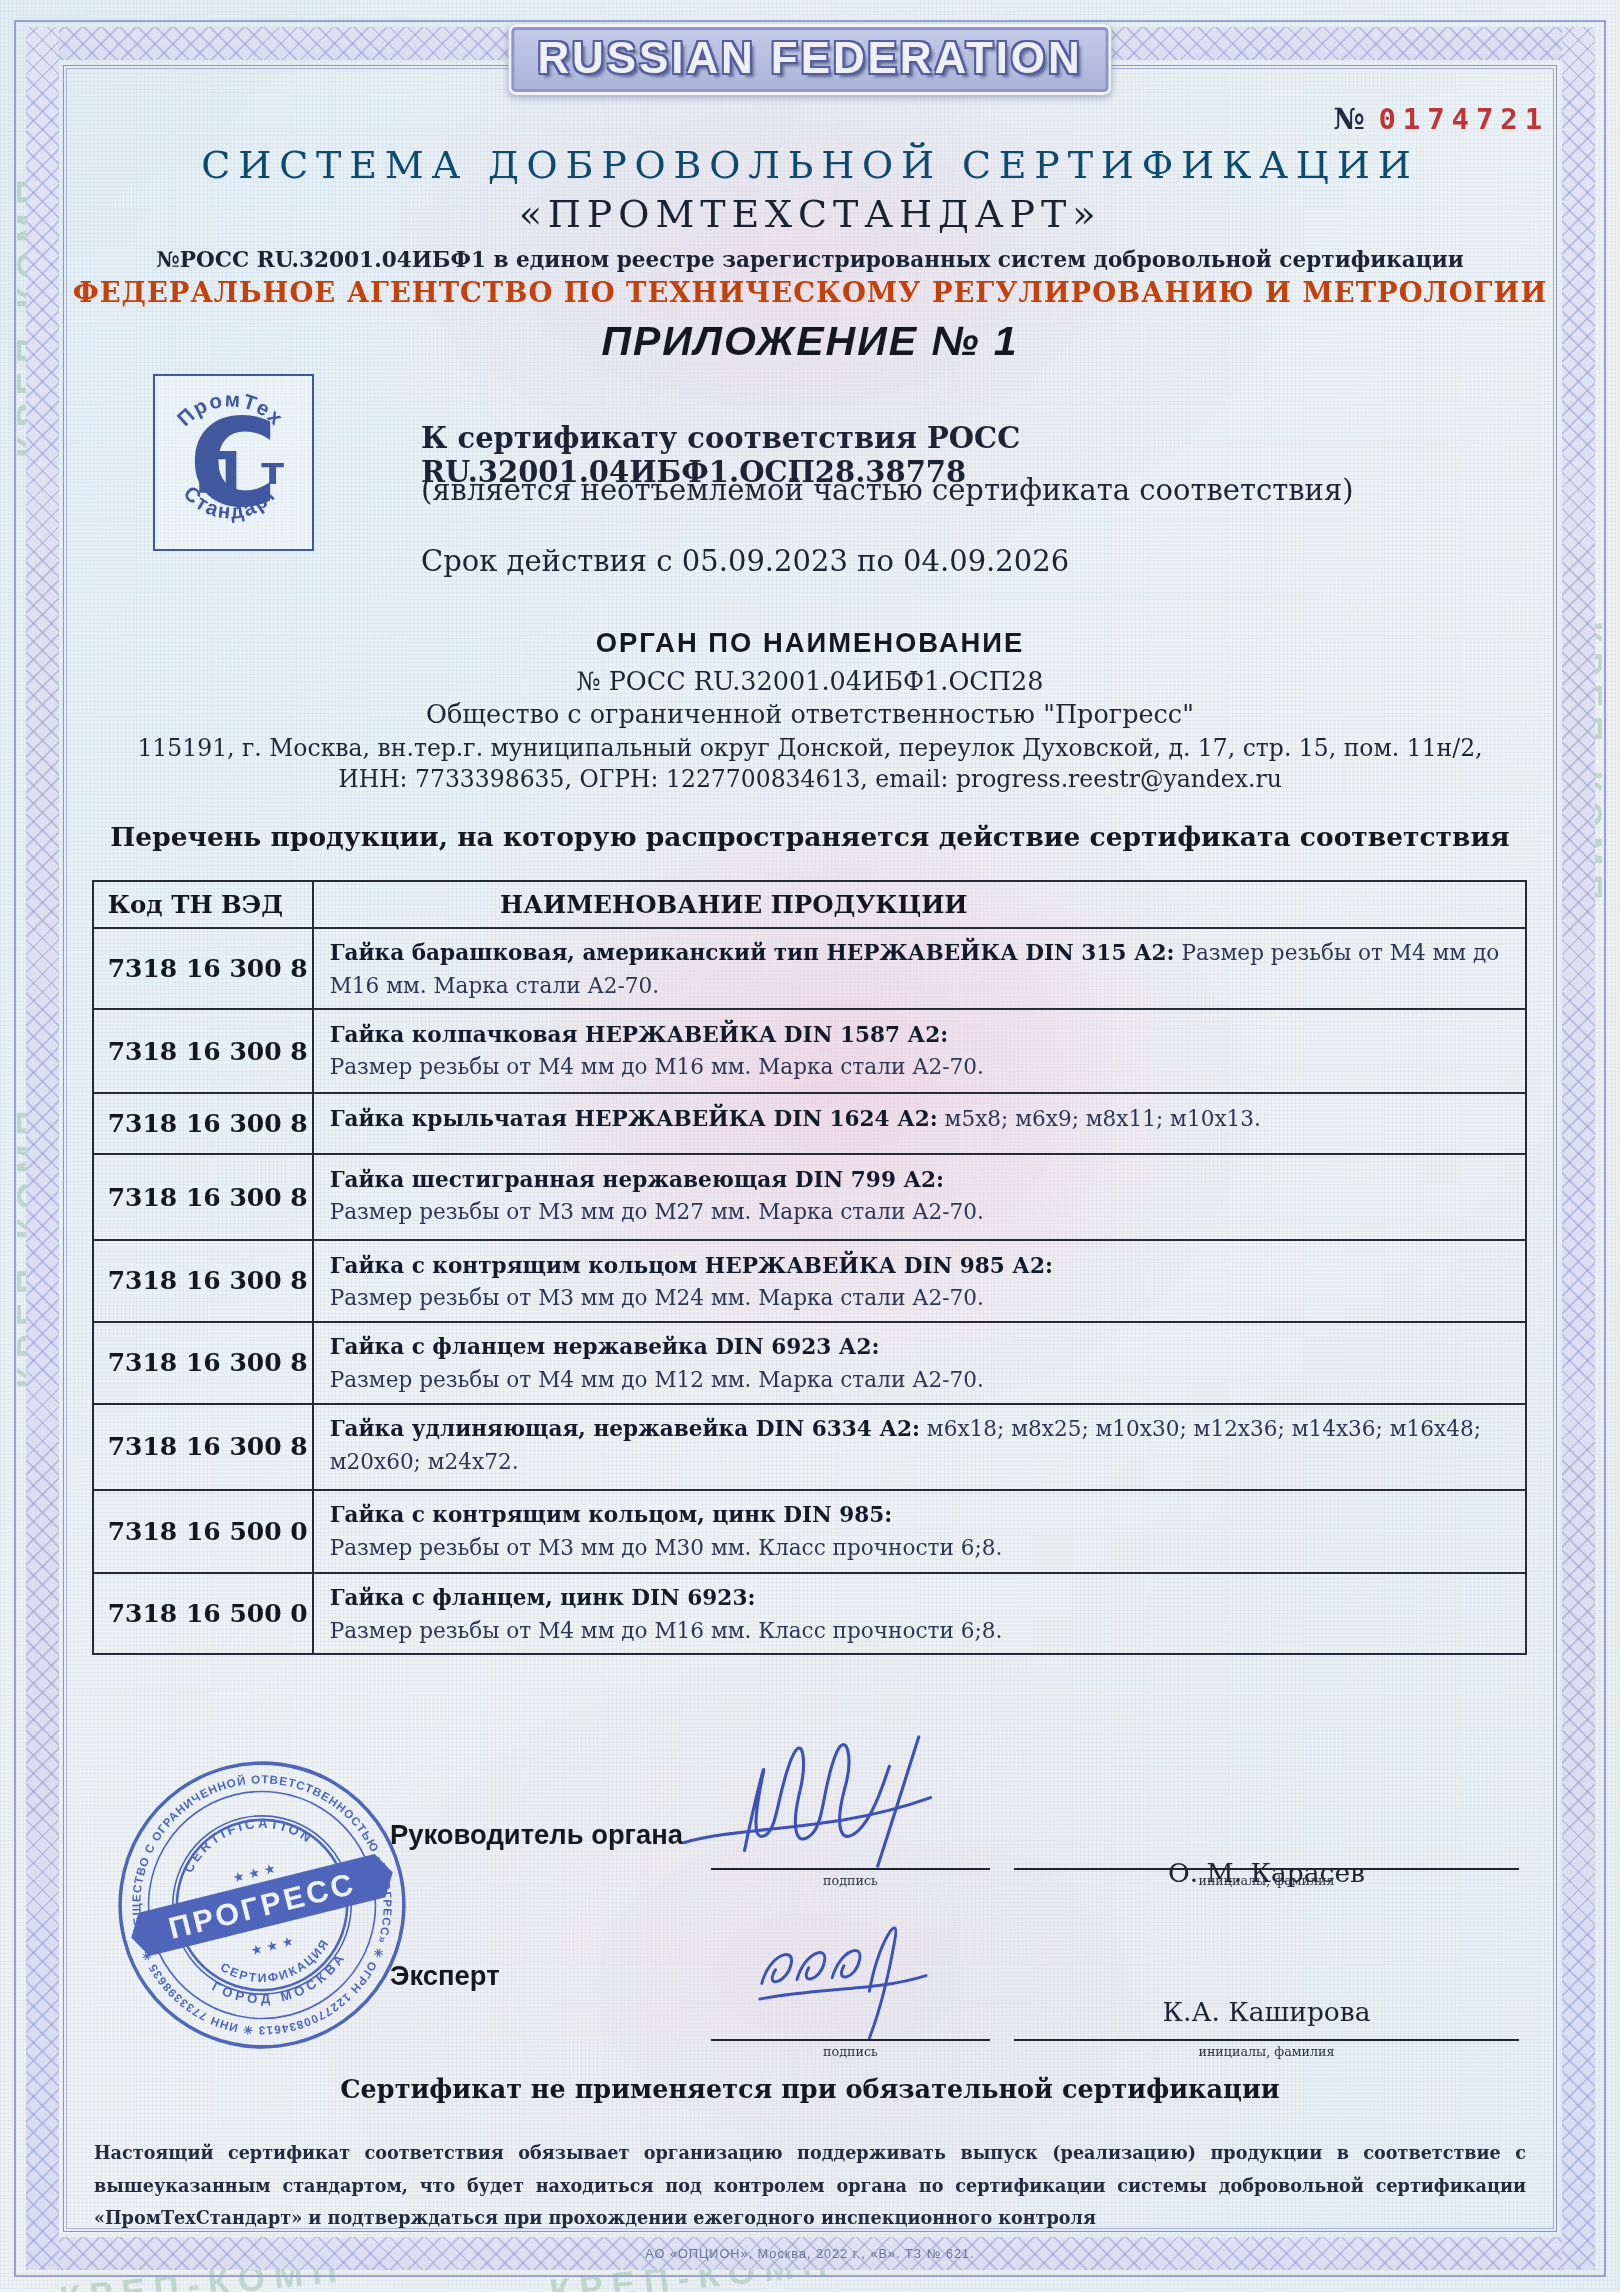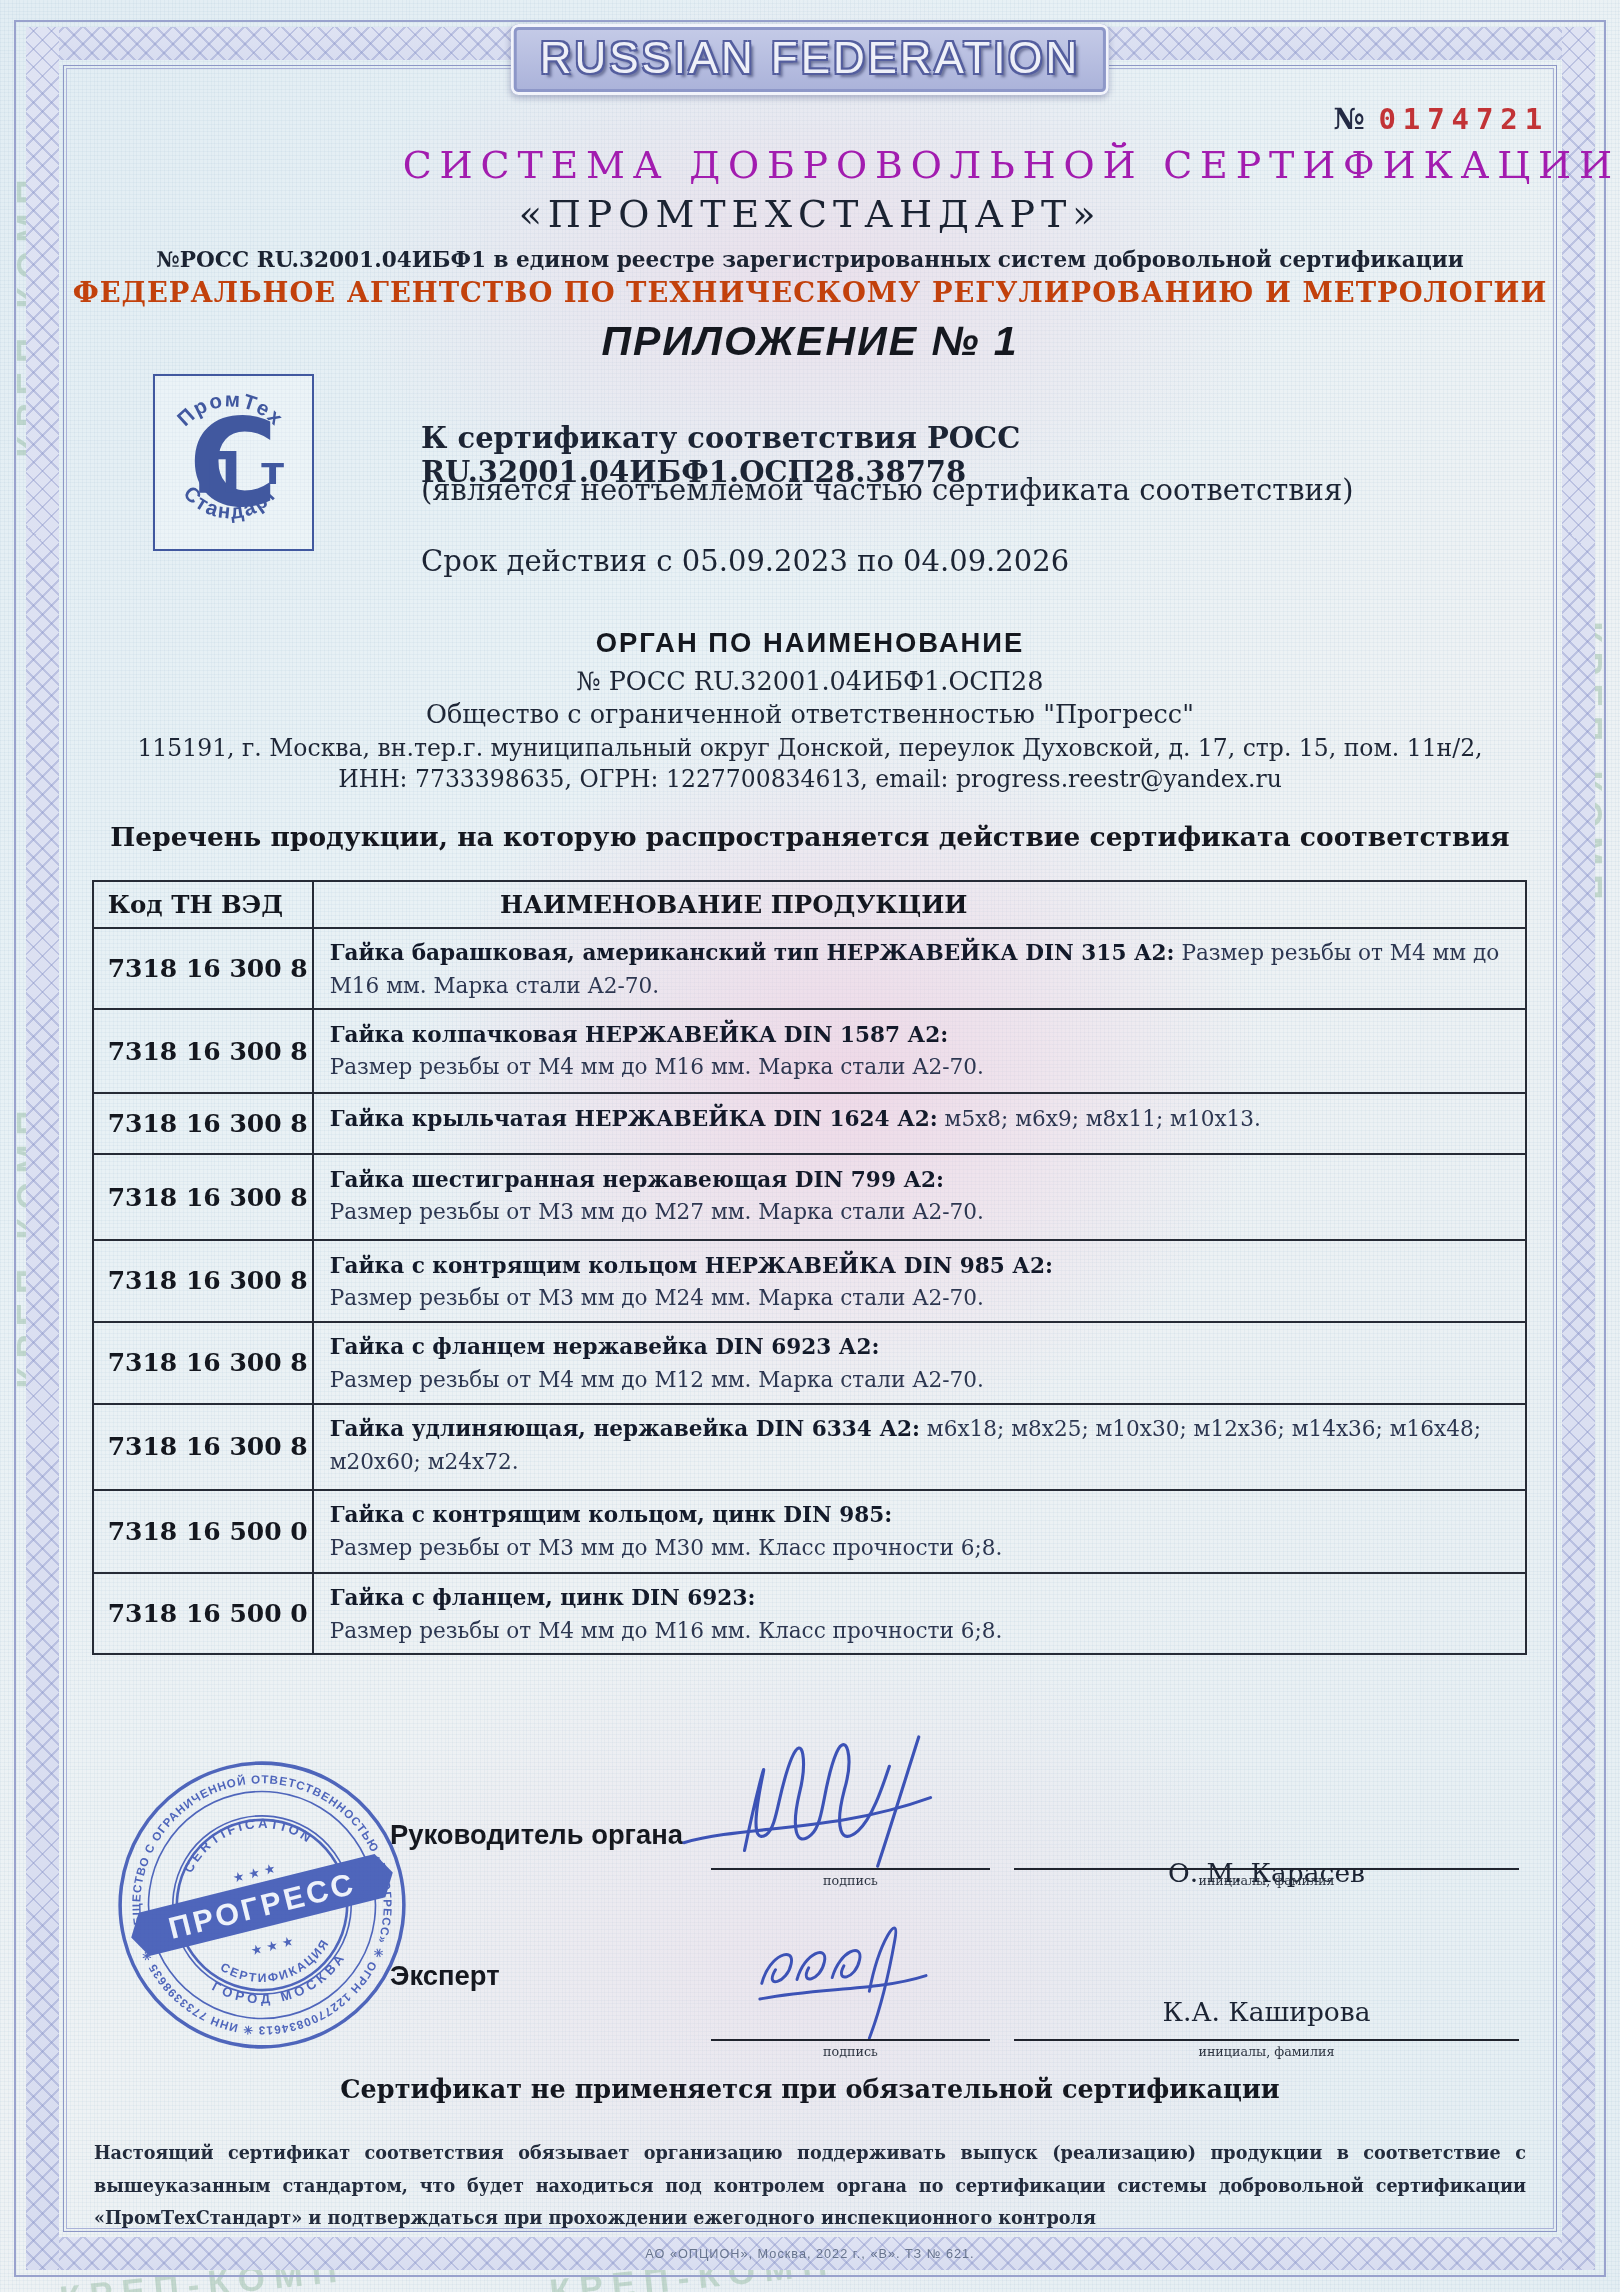--- a/index.html
+++ b/index.html
@@ -26,27 +26,27 @@
   .band.left{left:25.5px;top:27.4px;bottom:23.5px;width:33px;}
   .band.right{right:25.5px;top:27.4px;bottom:23.5px;width:33px;}
   .frame-inner{inset:65px 63px 61px 63px;border:1px solid #8d97c6;outline:1px solid #aab2d8;outline-offset:-4.9px;z-index:2;}
   
   .wm{z-index:1;font-family:"Liberation Sans",sans-serif;font-weight:bold;font-size:35px;
       letter-spacing:8.8px;color:rgba(112,165,128,.33);white-space:nowrap;}
   
   .badge{top:23.5px;left:50%;transform:translateX(-50%);z-index:5;
      background:linear-gradient(#c6cce8,#a9b1d9);border-radius:7.8px;padding:9.8px 29px 11.8px;
      box-shadow:inset 0 0 0 2.9px #f2f4fb, inset 0 0 0 5.9px #8d97c8, 0 2.9px 5.9px rgba(60,70,120,.35);}
-  .badge span{font-family:"Liberation Sans",sans-serif;font-weight:normal;font-size:44px;letter-spacing:2.9px;
+  .badge span{font-family:"Liberation Sans",sans-serif;font-weight:bold;font-size:44px;letter-spacing:2.9px;
      color:#eef0f8;text-shadow:-2px -2px 0 #545e9e,2px -2px 0 #545e9e,-2px 2px 0 #545e9e,2px 2px 0 #545e9e,3.9px 3.9px 2.9px rgba(40,48,90,.55);}
   .serial{top:102px;right:71px;z-index:4;font-size:29px;}
   .serial .no{color:#232a44;font-weight:bold;margin-right:13.7px;}
   .serial .digits{font-family:"DejaVu Sans Mono",monospace;font-weight:bold;color:#c23336;letter-spacing:6.9px;}
   .t-center{left:0;right:0;text-align:center;z-index:4;}
-  .title1{top:143px;font-size:38px;letter-spacing:7.8px;color:#a21caf;text-align:right;}
+  .title1{top:143px;font-size:38px;letter-spacing:7.8px;color:#0c4a6e;}
   .title2{top:192px;font-size:38px;letter-spacing:5.9px;color:#1b2332;}
   .registry{top:247px;font-size:21.6px;font-weight:bold;color:#1b2332;}
   .agency{top:276px;font-size:27.4px;font-weight:bold;letter-spacing:1px;color:#c2410c;}
   .annex{top:318px;font-family:"Liberation Sans",sans-serif;font-weight:bold;font-size:41px;letter-spacing:2px;color:#15181f;font-style:italic;}
   
   .logo{left:153px;top:374px;width:157px;height:173px;border:2.9px solid #41589f;background:rgba(255,255,255,.25);z-index:4;}
   .cert{left:421px;top:421px;width:1108px;z-index:4;font-size:29px;color:#1c2434;}
   .cert .l1{position:absolute;top:0;font-weight:600;}
   .cert .l2{position:absolute;top:52px;}
   .cert .l3{position:absolute;top:123px;}

